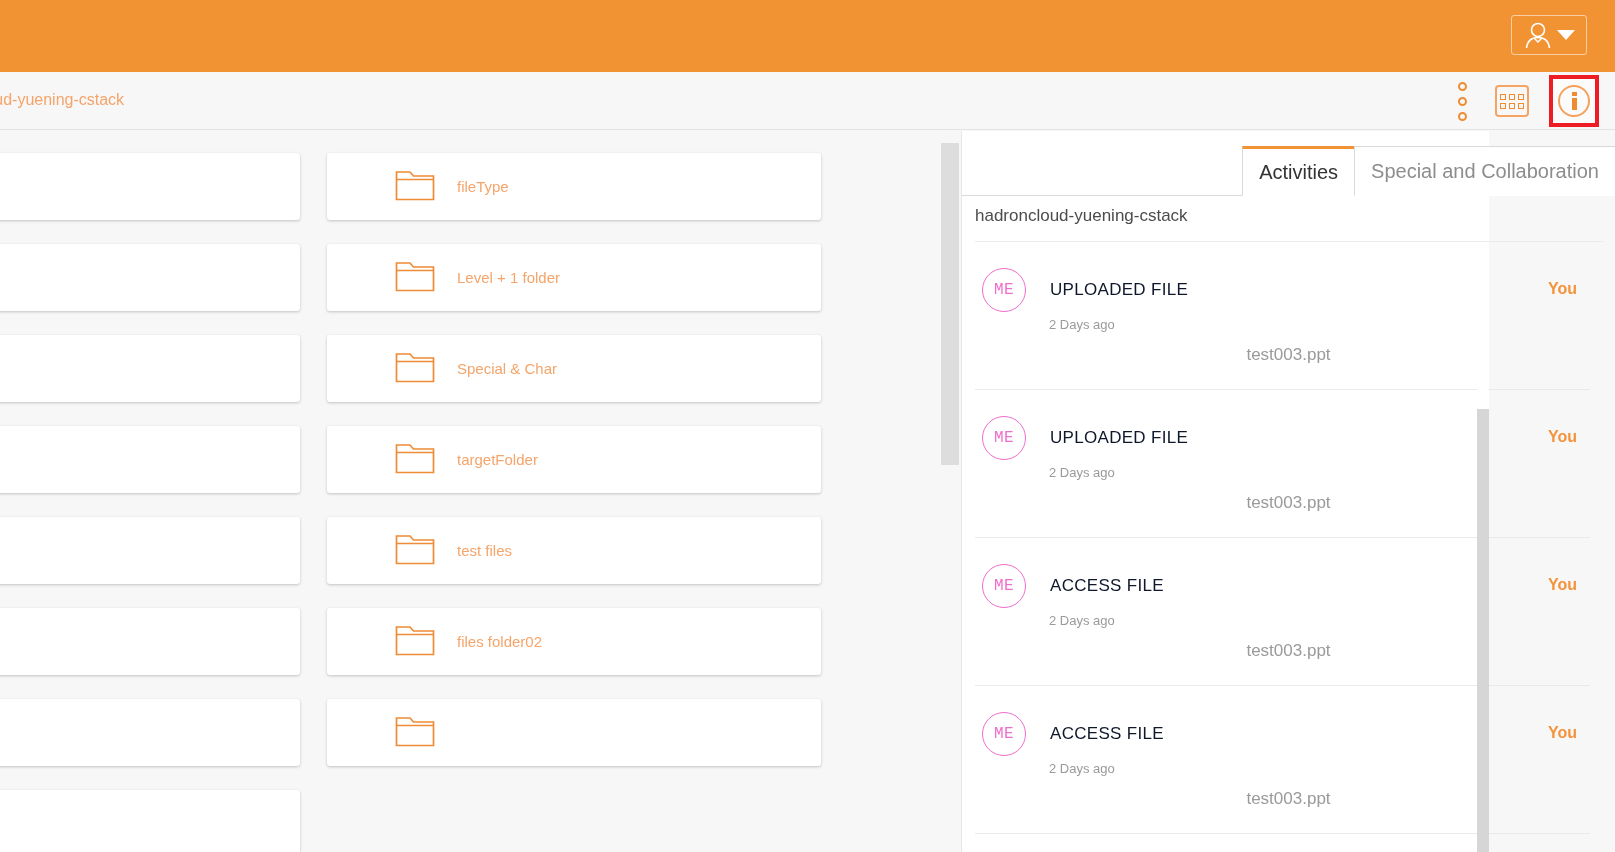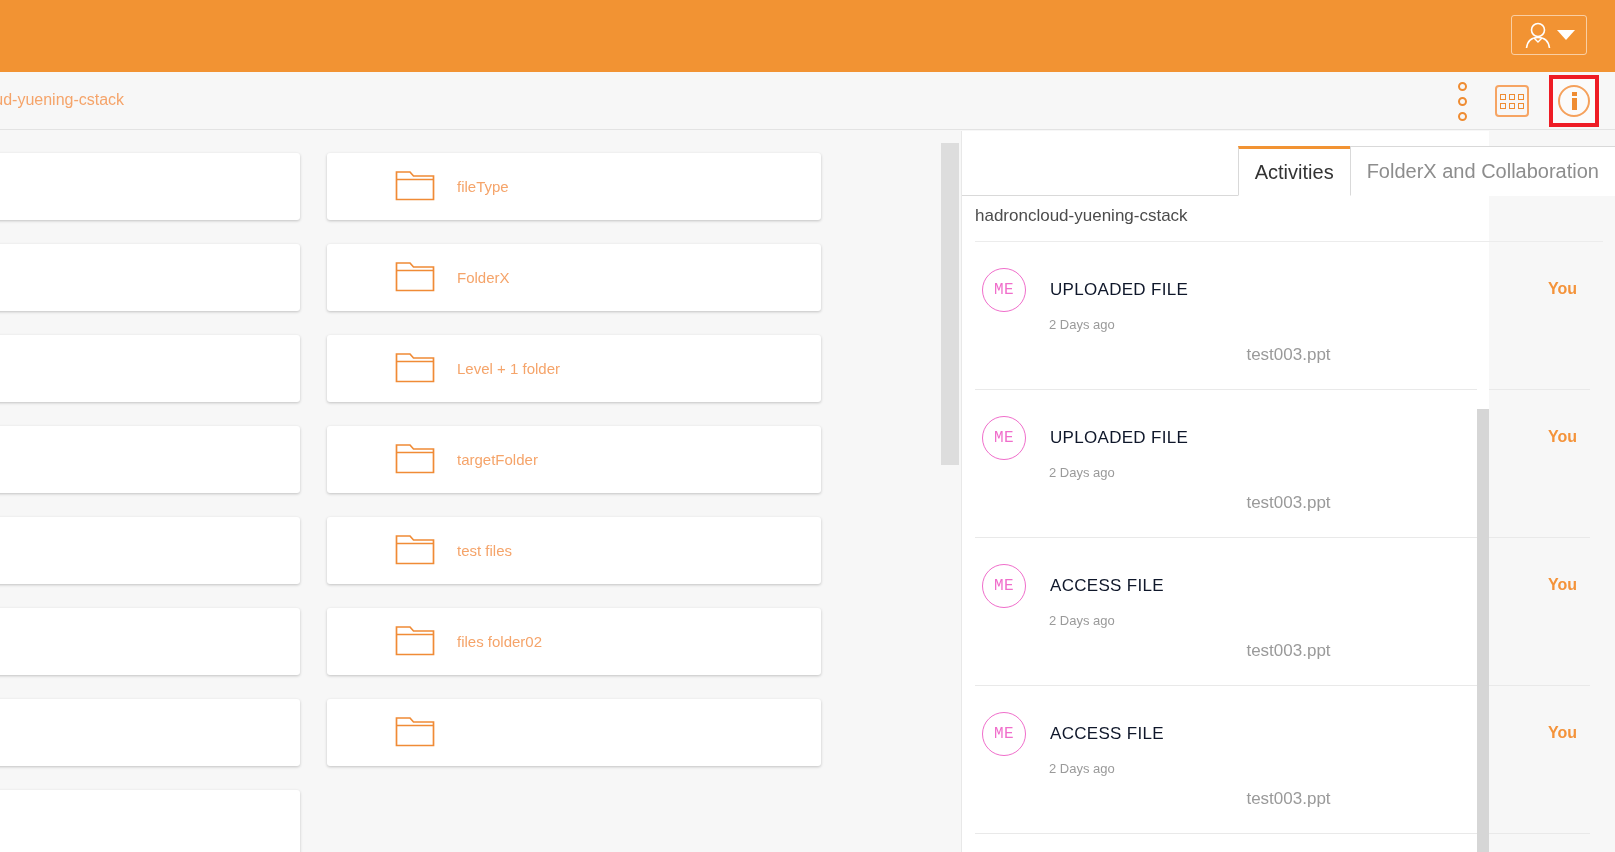--- a/index.html
+++ b/index.html
@@ -214,30 +214,30 @@
         </span>
         <span class="card-label">fileType</span>
       </div>
       <div class="card">
         <span class="folder-icon">
           <svg width="40" height="33" viewBox="0 0 40 33">
             <path d="M1.5 31.5 L1.5 4 L15 4 L18.5 8 L38.5 8 L38.5 31.5 Z" fill="none" stroke="#f08b36" stroke-width="1.7"></path>
             <line x1="1.5" y1="11.5" x2="38.5" y2="11.5" stroke="#f08b36" stroke-width="1.7"></line>
           </svg>
         </span>
-        <span class="card-label">FolderX</span>
-      </div>
-      <div class="card">
-        <span class="folder-icon">
-          <svg width="40" height="33" viewBox="0 0 40 33">
-            <path d="M1.5 31.5 L1.5 4 L15 4 L18.5 8 L38.5 8 L38.5 31.5 Z" fill="none" stroke="#f08b36" stroke-width="1.7"></path>
-            <line x1="1.5" y1="11.5" x2="38.5" y2="11.5" stroke="#f08b36" stroke-width="1.7"></line>
-          </svg>
-        </span>
         <span class="card-label">Level + 1 folder</span>
+      </div>
+      <div class="card">
+        <span class="folder-icon">
+          <svg width="40" height="33" viewBox="0 0 40 33">
+            <path d="M1.5 31.5 L1.5 4 L15 4 L18.5 8 L38.5 8 L38.5 31.5 Z" fill="none" stroke="#f08b36" stroke-width="1.7"></path>
+            <line x1="1.5" y1="11.5" x2="38.5" y2="11.5" stroke="#f08b36" stroke-width="1.7"></line>
+          </svg>
+        </span>
+        <span class="card-label">Special &amp; Char</span>
       </div>
       <div class="card">
         <span class="folder-icon">
           <svg width="40" height="33" viewBox="0 0 40 33">
             <path d="M1.5 31.5 L1.5 4 L15 4 L18.5 8 L38.5 8 L38.5 31.5 Z" fill="none" stroke="#f08b36" stroke-width="1.7"></path>
             <line x1="1.5" y1="11.5" x2="38.5" y2="11.5" stroke="#f08b36" stroke-width="1.7"></line>
           </svg>
         </span>
         <span class="card-label">targetFolder</span>
       </div>
@@ -272,21 +272,21 @@
   </div>
 
   <div class="content-scroll-track"></div>
   <div class="content-scroll-thumb"></div>
 
   <div class="panel">
 
     <div class="tabs">
       <div class="tab-spacer"></div>
       <div class="tab active">Activities</div>
-      <div class="tab inactive">FolderX and Collaboration</div>
+      <div class="tab inactive">Special and Collaboration</div>
     </div>
 
     <div class="panel-title">hadroncloud-yuening-cstack</div>
     <div class="panel-rule"></div>
 
     <div class="activity-list">
 
       <div class="activity">
         <span class="avatar">ME</span>
         <span class="act-type">UPLOADED FILE</span>

